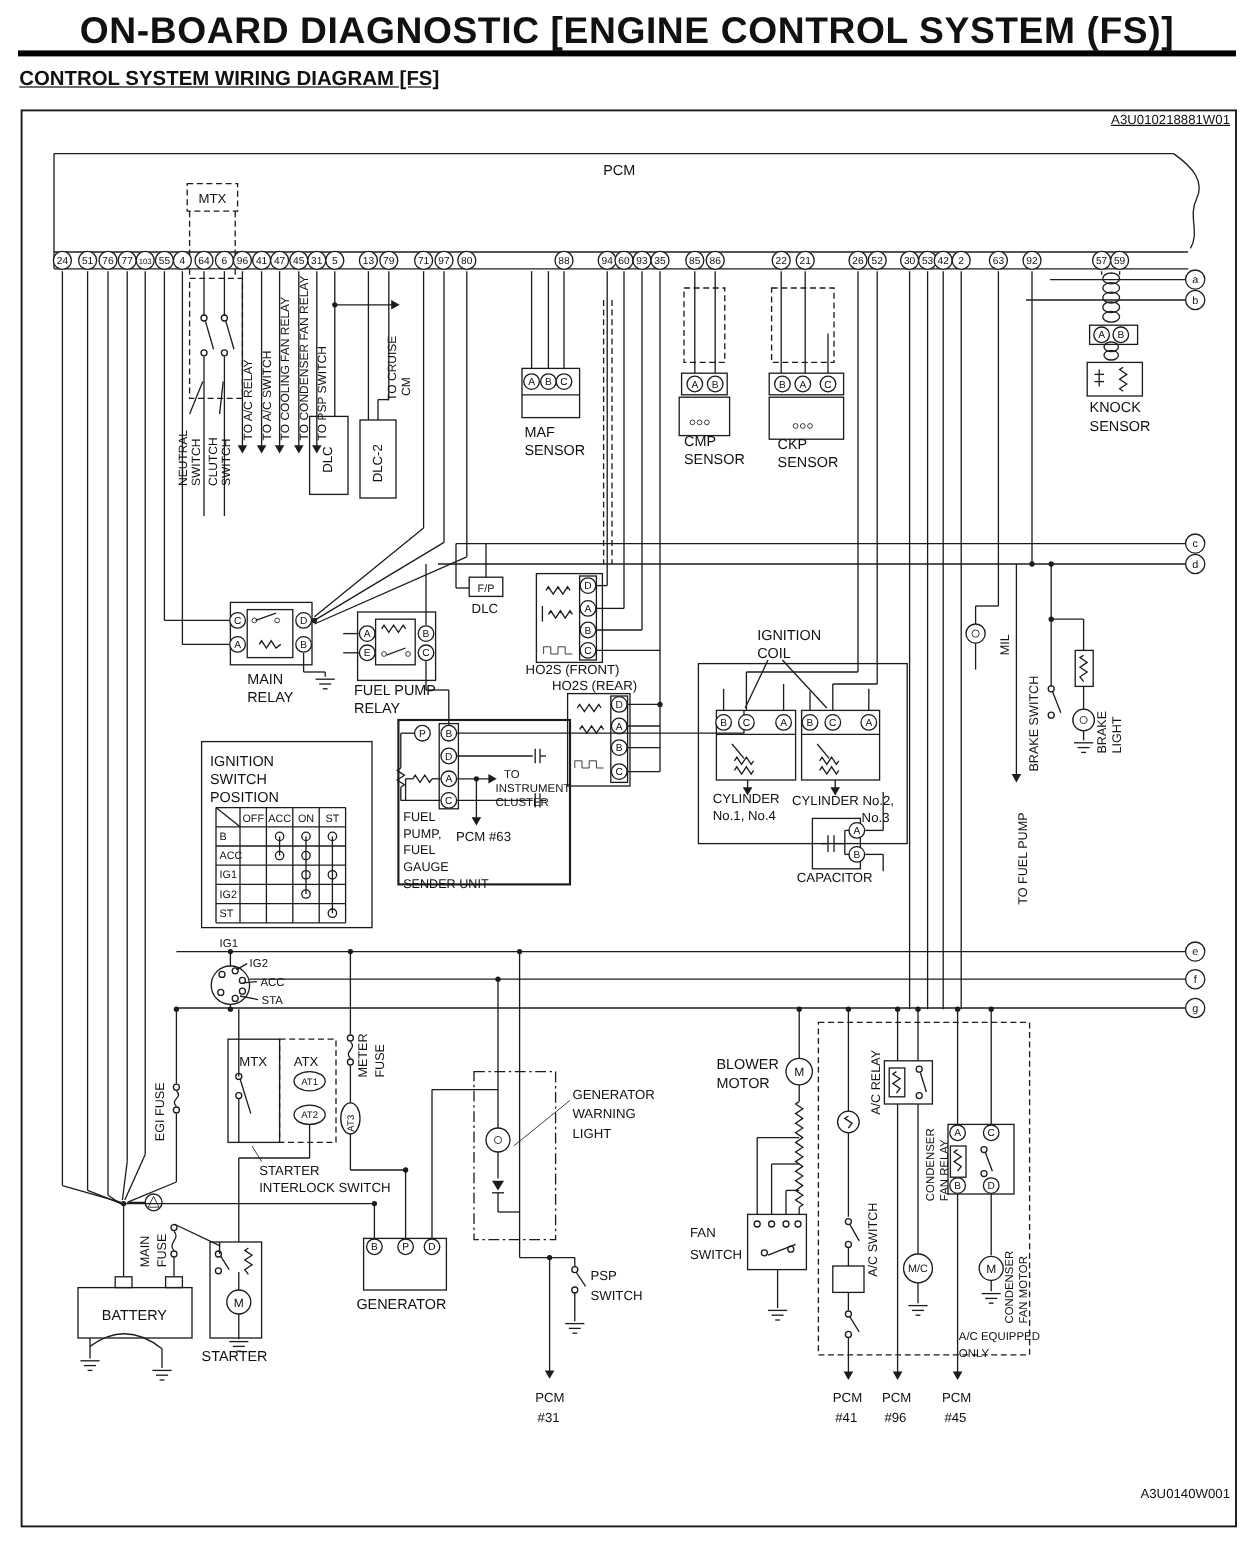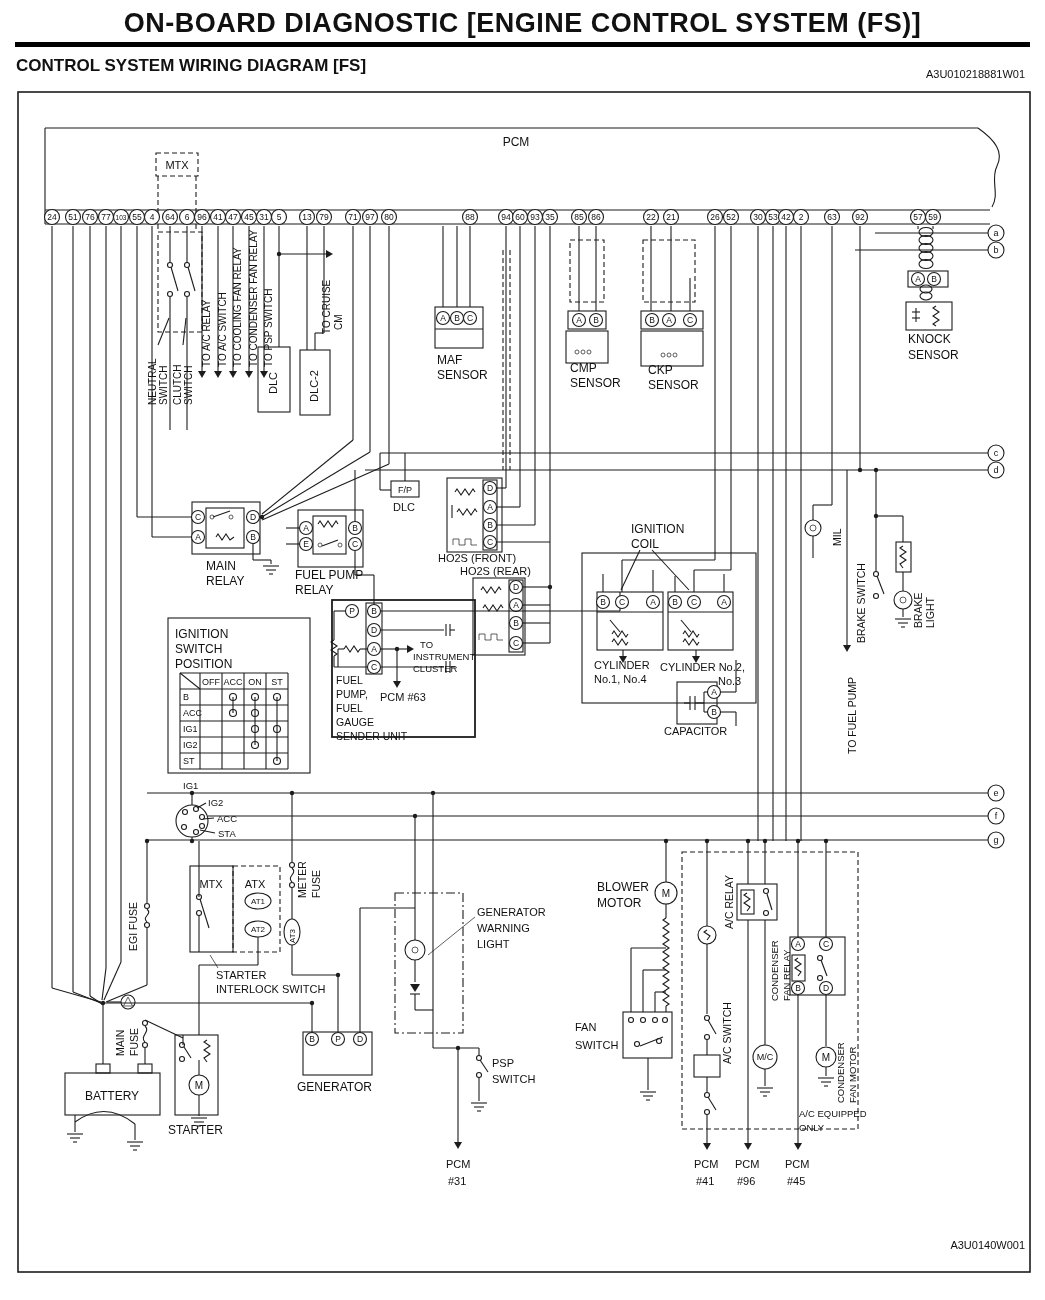--- a/index.html
+++ b/index.html
@@ -1,22 +1,22 @@
 <!DOCTYPE html>
 <html><head>
 <meta charset="utf-8">
 <style>
   html,body{margin:0;padding:0;background:#fff;}
   #page{position:relative;width:1045px;height:1300px;background:#fff;
         font-family:"Liberation Sans",sans-serif;color:#111;overflow:hidden;}
   .hdr-title{position:absolute;top:8px;left:0;width:100%;text-align:center;
-             font-size:27px;font-weight:bold;letter-spacing:.5px;}
+             font-size:31px;font-weight:bold;letter-spacing:.5px;}
   .hdr-rule{position:absolute;top:42px;left:15px;width:1015px;height:5px;background:#000;}
-  .hdr-sub{position:absolute;top:56px;left:16px;font-size:17px;font-weight:bold;}
-  .hdr-code{position:absolute;top:68px;right:20px;font-size:11px;}
+  .hdr-sub{position:absolute;top:56px;left:16px;font-size:17px;font-weight:bold;text-decoration:underline;}
+  .hdr-code{position:absolute;top:94px;right:20px;font-size:11px;text-decoration:underline;}
   .ftr-code{position:absolute;top:1239px;right:20px;font-size:11px;}
   svg{position:absolute;left:0;top:0;}
   svg text{fill:#111;stroke:none;}
 </style>
 </head>
 <body>
 <div id="page">
 
 <div class="hdr-title">ON-BOARD DIAGNOSTIC [ENGINE CONTROL SYSTEM (FS)]</div>
 <div class="hdr-rule"></div>

